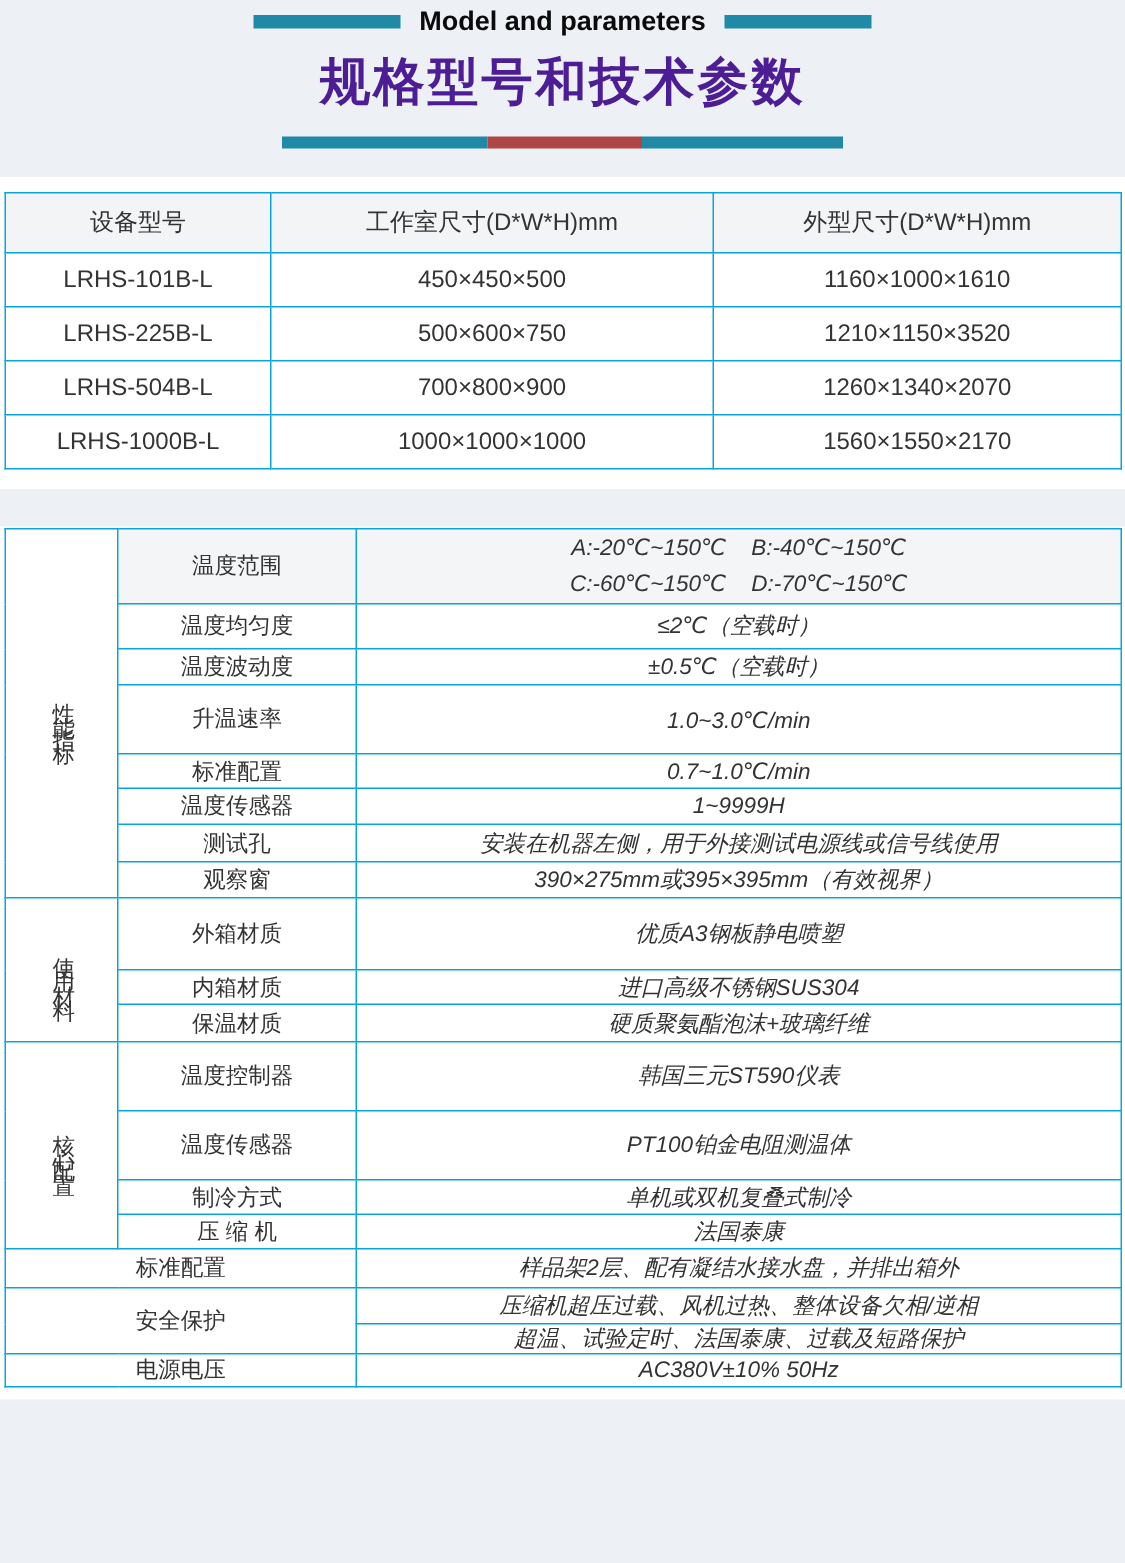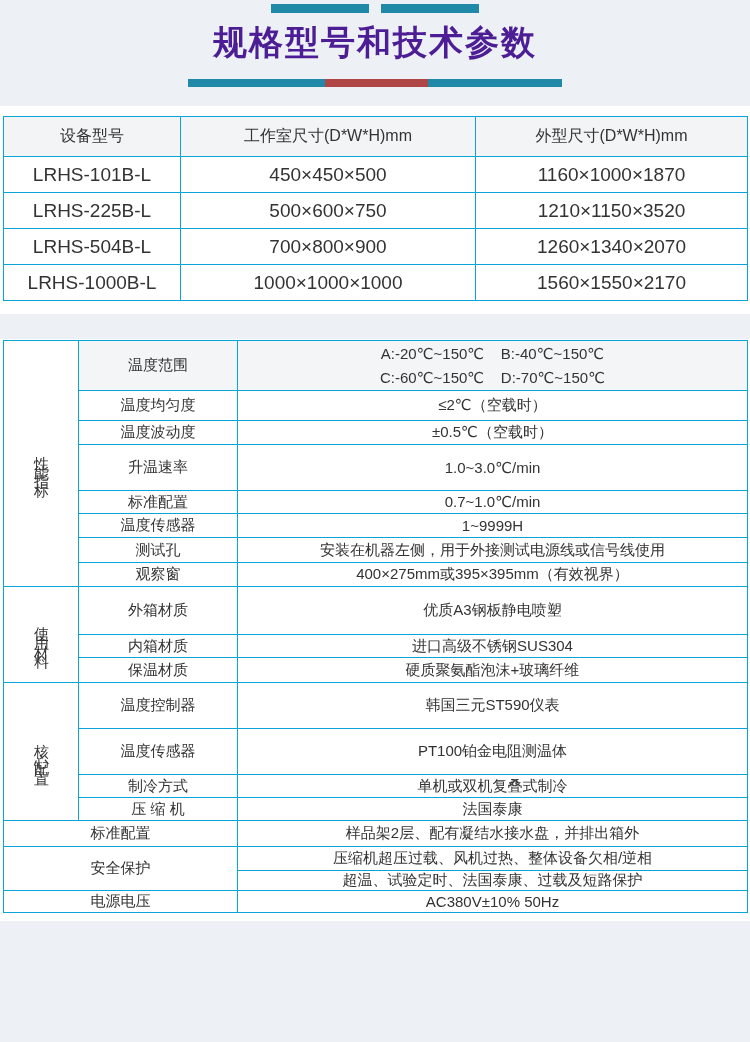--- a/index.html
+++ b/index.html
@@ -20,39 +20,40 @@
   .seg-teal-r{width:134px;height:100%;background:#2189a8;}
   
   .panel{background:#ffffff;width:750px;box-sizing:border-box;}
   .panel1{margin-top:19px;padding:10px 0 13px 3px;}
   .panel2{margin-top:25px;padding:1px 0 8px 3px;}
   
   table{border-collapse:collapse;table-layout:fixed;}
   td,th{border:1px solid #09a5da;padding:0 4px;box-sizing:border-box;}
   .models-table{width:744px;}
   .models-table th{height:40px;background:#f3f4f6;font-weight:normal;font-size:16px;}
-  .models-table td{height:36px;text-align:center;font-size:19px;color:#333;}
+  .models-table td{height:36px;text-align:center;font-size:16px;color:#333;}
   .specs-table{width:744px;}
   .specs-table td{text-align:center;vertical-align:middle;font-size:15px;color:#333;}
-  .spec-value{font-size:16px;}
+  .spec-value{font-size:16px;font-style:italic;}
   .gray-cell{background:#f4f5f7;}
   .cat-text{
     display:inline-block;
     writing-mode:vertical-lr;
     text-orientation:upright;
     letter-spacing:9px;
     font-size:15px;
   }
   .pre{white-space:pre-wrap;line-height:24px;}
 </style>
 </head>
 <body>
 
 <div class="eyebrow">
   <div class="eyebrow-bar"></div>
+  <div class="eyebrow-text">Model and parameters</div>
   <div class="eyebrow-bar"></div>
 </div>
 <div class="page-title">规格型号和技术参数</div>
 <div class="underline">
   <div class="seg-teal-l"></div>
   <div class="seg-red"></div>
   <div class="seg-teal-r"></div>
 </div>
 
 <div class="panel panel1">
@@ -64,21 +65,21 @@
       </colgroup>
     <tbody>
         <tr>
       <th>设备型号</th>
       <th>工作室尺寸(D*W*H)mm</th>
       <th>外型尺寸(D*W*H)mm</th>
     </tr>
     <tr>
       <td>LRHS-101B-L</td>
       <td>450×450×500</td>
-      <td>1160×1000×1870</td>
+      <td>1160×1000×1610</td>
     </tr>
     <tr>
       <td>LRHS-225B-L</td>
       <td>500×600×750</td>
       <td>1210×1150×3520</td>
     </tr>
     <tr>
       <td>LRHS-504B-L</td>
       <td>700×800×900</td>
       <td>1260×1340×2070</td>
@@ -128,21 +129,21 @@
     <tr style="height:24px">
       <td>温度传感器</td>
       <td class="spec-value">1~9999H</td>
     </tr>
     <tr style="height:25px">
       <td>测试孔</td>
       <td class="spec-value">安装在机器左侧，用于外接测试电源线或信号线使用</td>
     </tr>
     <tr style="height:24px">
       <td>观察窗</td>
-      <td class="spec-value">400×275mm或395×395mm（有效视界）</td>
+      <td class="spec-value">390×275mm或395×395mm（有效视界）</td>
     </tr>
 
     <tr style="height:48px">
       <td rowspan="3"><span class="cat-text">使用材料</span></td>
       <td>外箱材质</td>
       <td class="spec-value">优质A3钢板静电喷塑</td>
     </tr>
     <tr style="height:23px">
       <td>内箱材质</td>
       <td class="spec-value">进口高级不锈钢SUS304</td>

